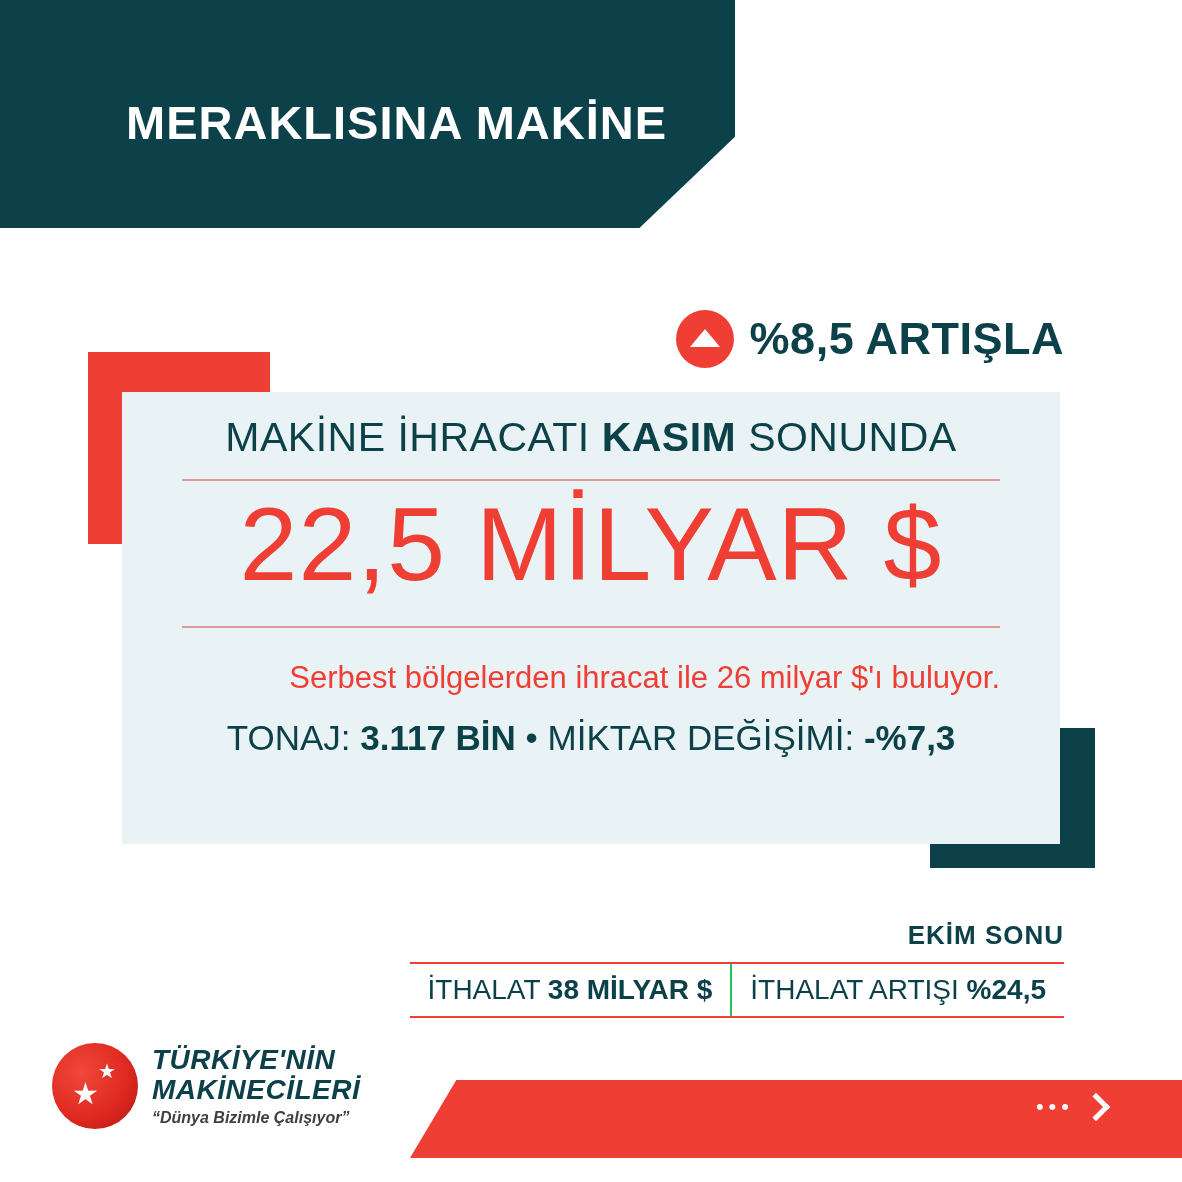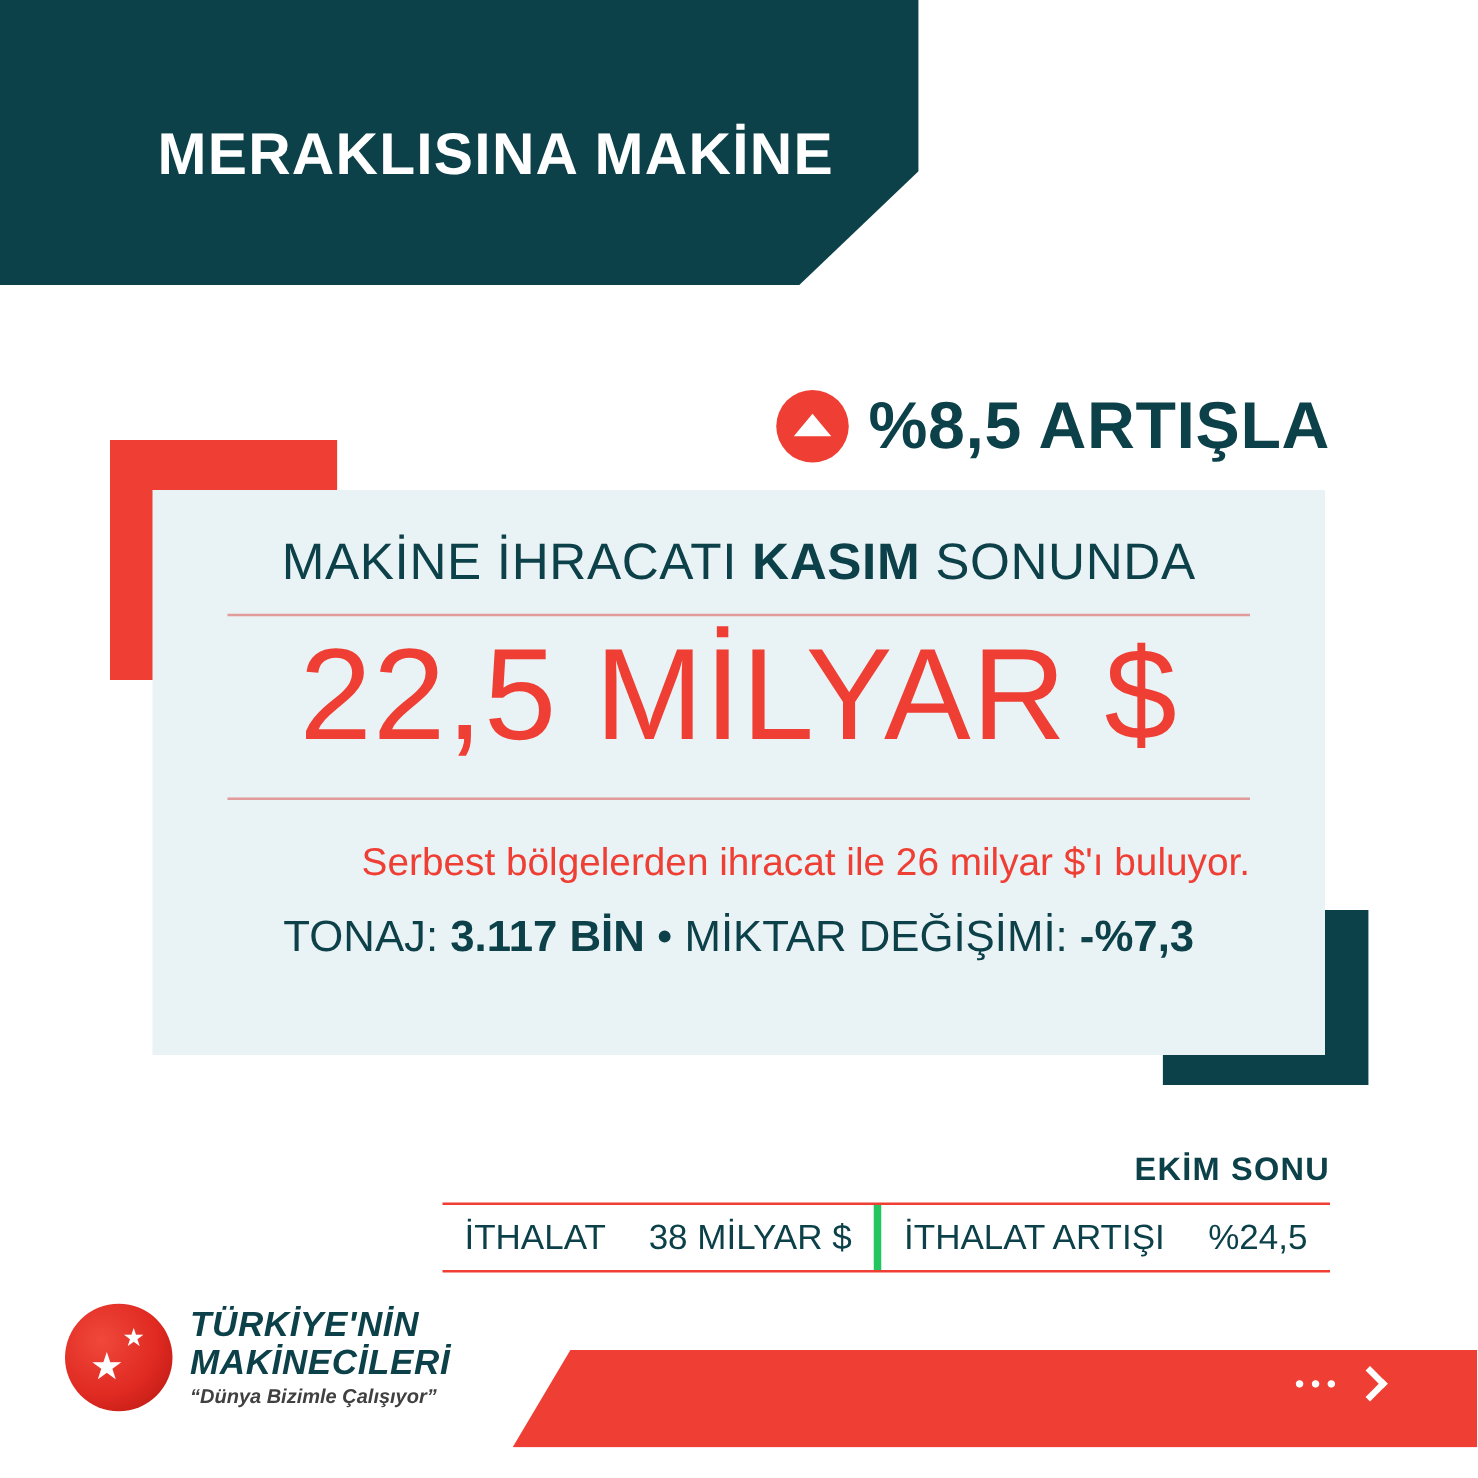--- a/index.html
+++ b/index.html
@@ -61,21 +61,21 @@
     left: 50%;
     top: 50%;
     transform: translate(-50%, -56%);
     width: 0;
     height: 0;
     border-left: 15px solid transparent;
     border-right: 15px solid transparent;
     border-bottom: 18px solid #ffffff;
   }
   .increase-text {
-    font-size: 53px;
+    font-size: 45px;
     font-weight: bold;
     color: #0d4149;
     letter-spacing: 0.5px;
     white-space: nowrap;
   }
 
   
   .bracket-tl {
     position: absolute;
     left: 88px;
@@ -102,21 +102,21 @@
     position: absolute;
     left: 122px;
     top: 392px;
     width: 938px;
     height: 452px;
     background: #e9f2f5;
     box-sizing: border-box;
     padding: 0 60px;
   }
   .card-heading {
-    margin-top: 34px;
+    margin-top: 22px;
     font-size: 41px;
     font-weight: normal;
     color: #0d4149;
     text-align: center;
     letter-spacing: 0.5px;
     white-space: nowrap;
   }
   .card-heading b { font-weight: bold; }
 
   .card-rule {
@@ -168,22 +168,22 @@
     align-items: stretch;
     border-top: 2px solid #ef3e33;
     border-bottom: 2px solid #ef3e33;
   }
   .import-cell {
     padding: 10px 18px;
     font-size: 28px;
     color: #0d4149;
     white-space: nowrap;
   }
-  .import-cell b { font-weight: normal; margin-left: 27px; }
-  .import-cell + .import-cell { border-left: 6px solid #22c55e; }
+  .import-cell b { font-weight: bold; }
+  .import-cell + .import-cell { border-left: 2px solid #22c55e; }
 
   
   .logo-wrap {
     position: absolute;
     left: 52px;
     top: 1043px;
     display: flex;
     align-items: center;
     gap: 14px;
   }

